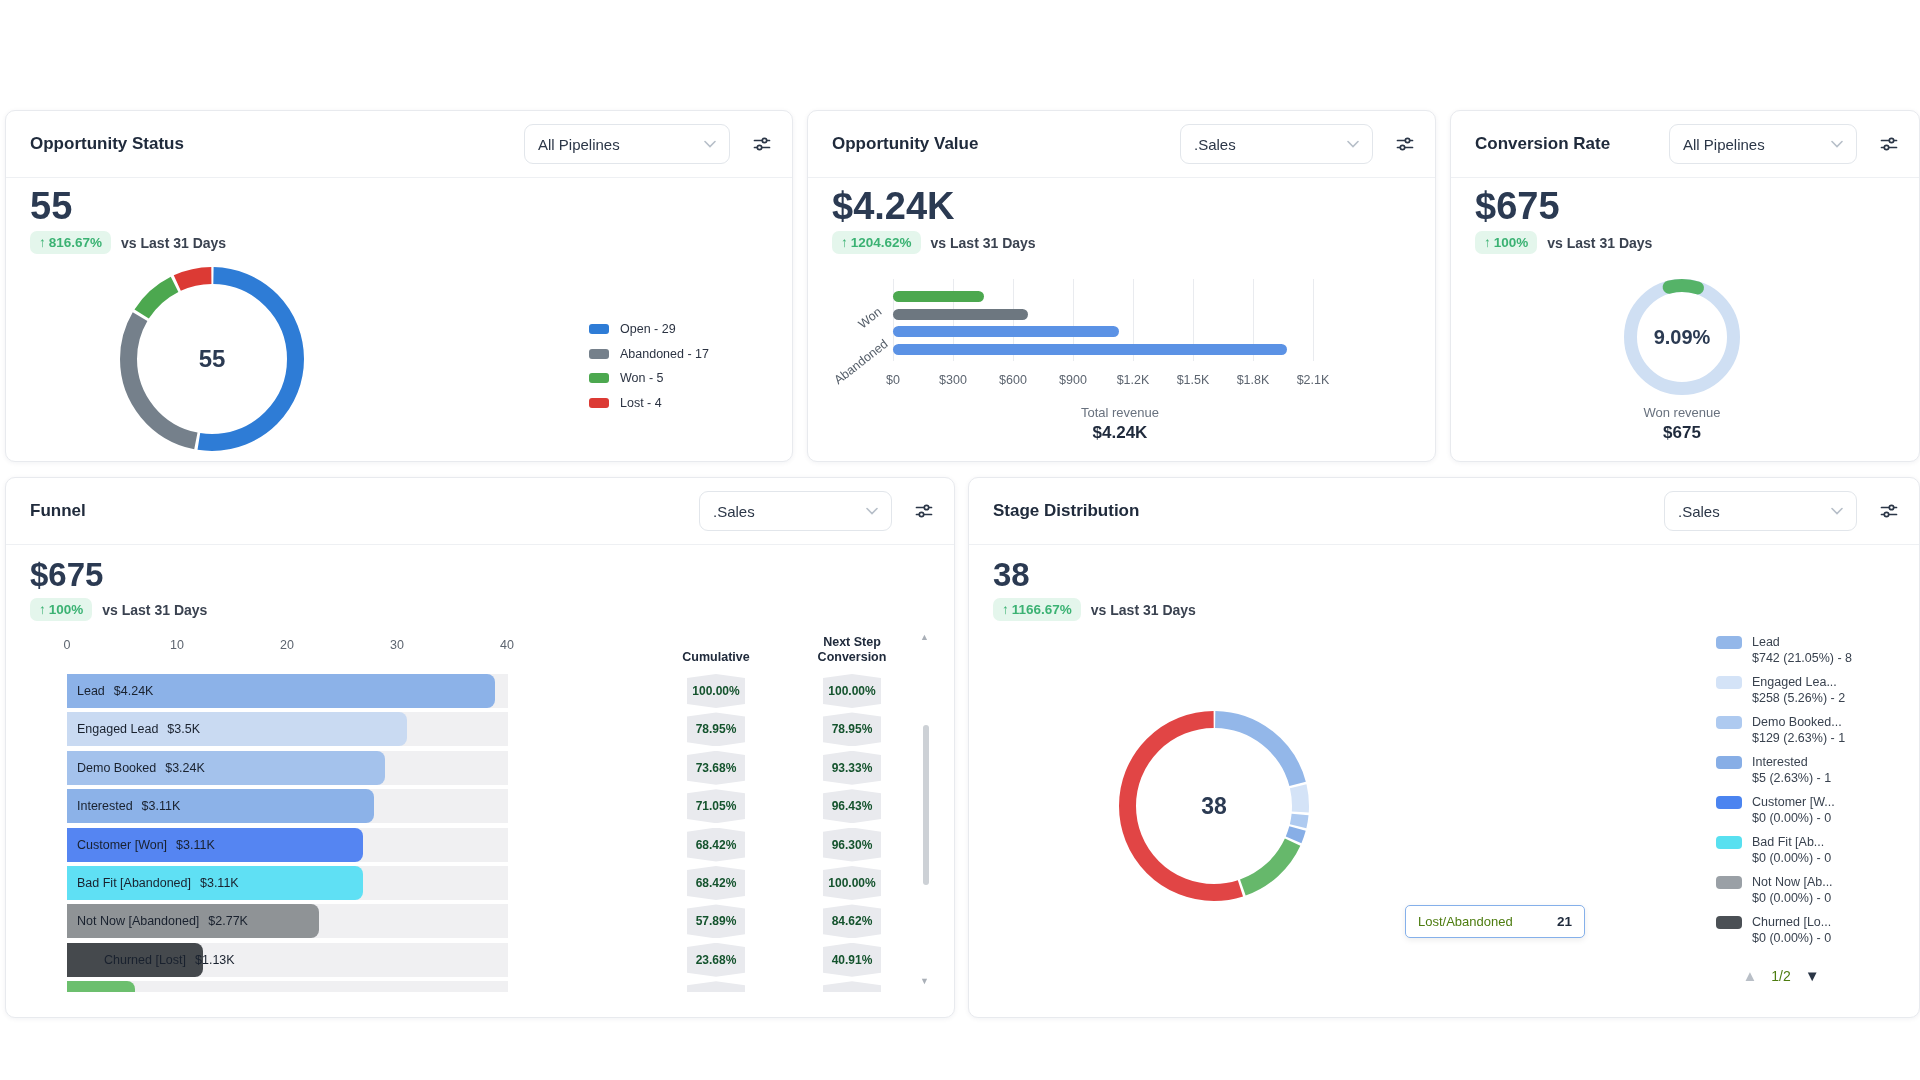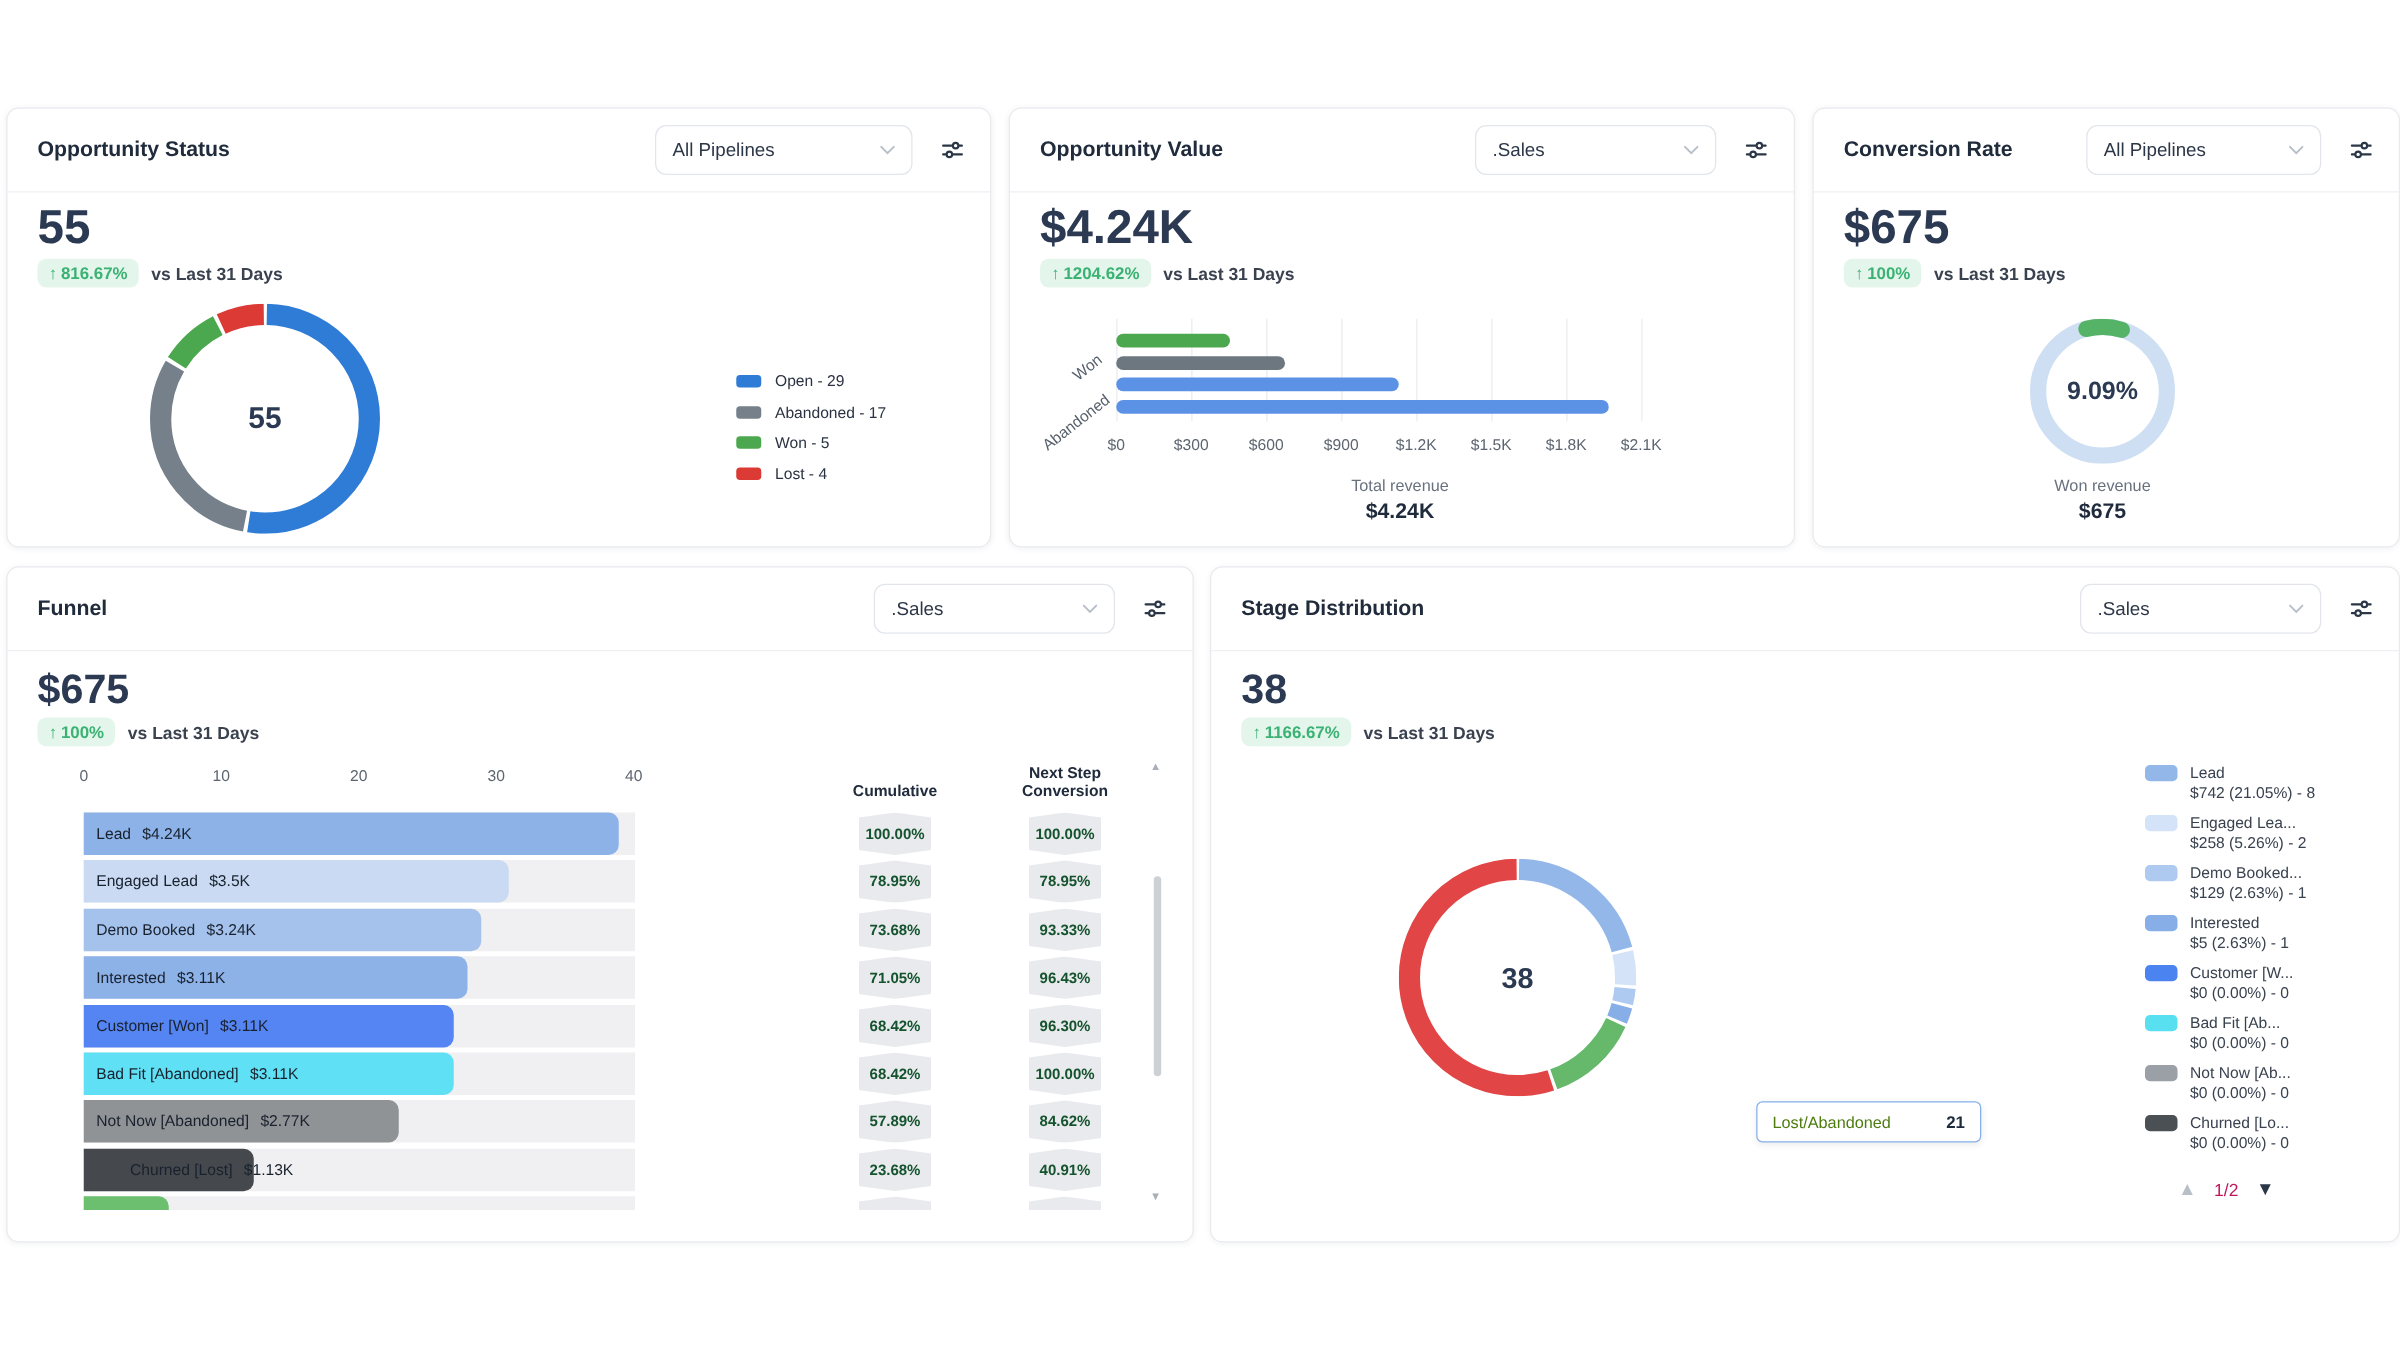--- a/index.html
+++ b/index.html
@@ -1,19 +1,19 @@
 <!DOCTYPE html>
 <html><head>
 <meta charset="utf-8">
 <style>
   html,body{margin:0;padding:0}
   body{width:1920px;height:1080px;background:#ffffff;position:relative;overflow:hidden;
        font-family:"Liberation Sans",sans-serif;color:#202b3c;}
   .card{position:absolute;background:#fff;border:1px solid #e8eaee;border-radius:10px;
-        box-shadow:0 1px 5px rgba(25,39,62,.06);}
+        box-shadow:0 1px 5px rgba(25,39,62,.06);margin-top:24px;}
   #card-os{left:5px;top:86px;width:786px;height:350px}
   #card-ov{left:807px;top:86px;width:627px;height:350px}
   #card-cr{left:1450px;top:86px;width:468px;height:350px}
   #card-fn{left:5px;top:453px;width:948px;height:539px}
   #card-st{left:968px;top:453px;width:950px;height:539px}
 
   .card-head{height:66px;display:flex;align-items:center;justify-content:space-between;
              padding:0 20px 0 24px;border-bottom:1px solid #eef0f3;}
   .card-title{font-size:17px;font-weight:700;color:#202b3c}
   .head-controls{display:flex;align-items:center;gap:22px}
@@ -87,21 +87,21 @@
   #st-tooltip .tt-value{margin-left:auto;font-size:13.5px;font-weight:700;color:#1f2a3c}
   #st-legend{position:absolute;left:747px;top:156px;width:195px}
   .st-item{position:absolute;display:flex;gap:10px;cursor:pointer}
   .st-swatch{width:26px;height:13px;border-radius:4px;margin-top:2px;flex:none}
   .st-name{font-size:12.5px;color:#39424f;font-weight:500;line-height:16px}
   .st-detail{font-size:12.5px;color:#39424f;line-height:16px}
   #st-pager{position:absolute;left:747px;top:489px;width:130px;display:flex;align-items:center;
             justify-content:center;gap:14px}
   .pager-up{font-size:15px;color:#b9bfc7;cursor:pointer}
   .pager-down{font-size:15px;color:#2b3647;cursor:pointer}
-  .pager-text{font-size:14px;color:#be185d}
+  .pager-text{font-size:14px;color:#4d7c0f}
 </style>
 </head>
 <body>
 
 <section class="card" id="card-os">
   <div class="card-head">
     <div class="card-title">Opportunity Status</div>
     <div class="head-controls">
       <div class="select sel-a">
         <span>All Pipelines</span>

